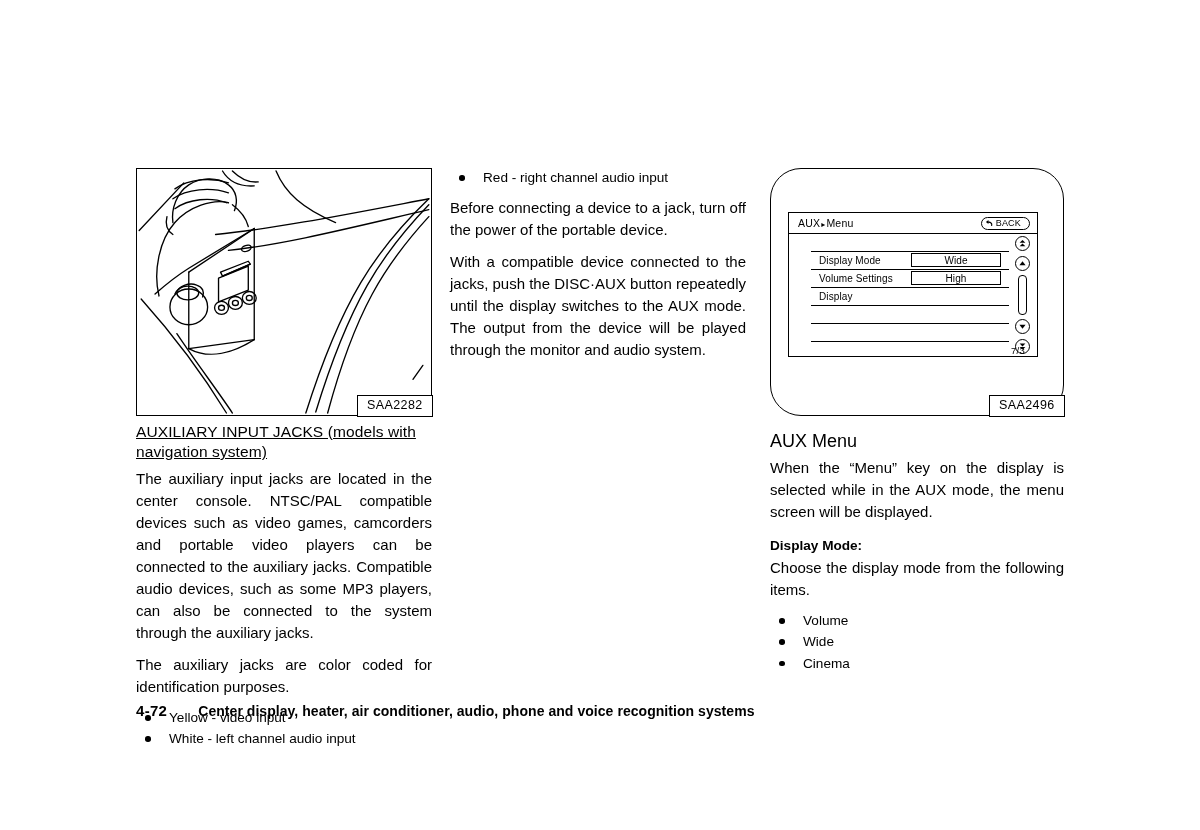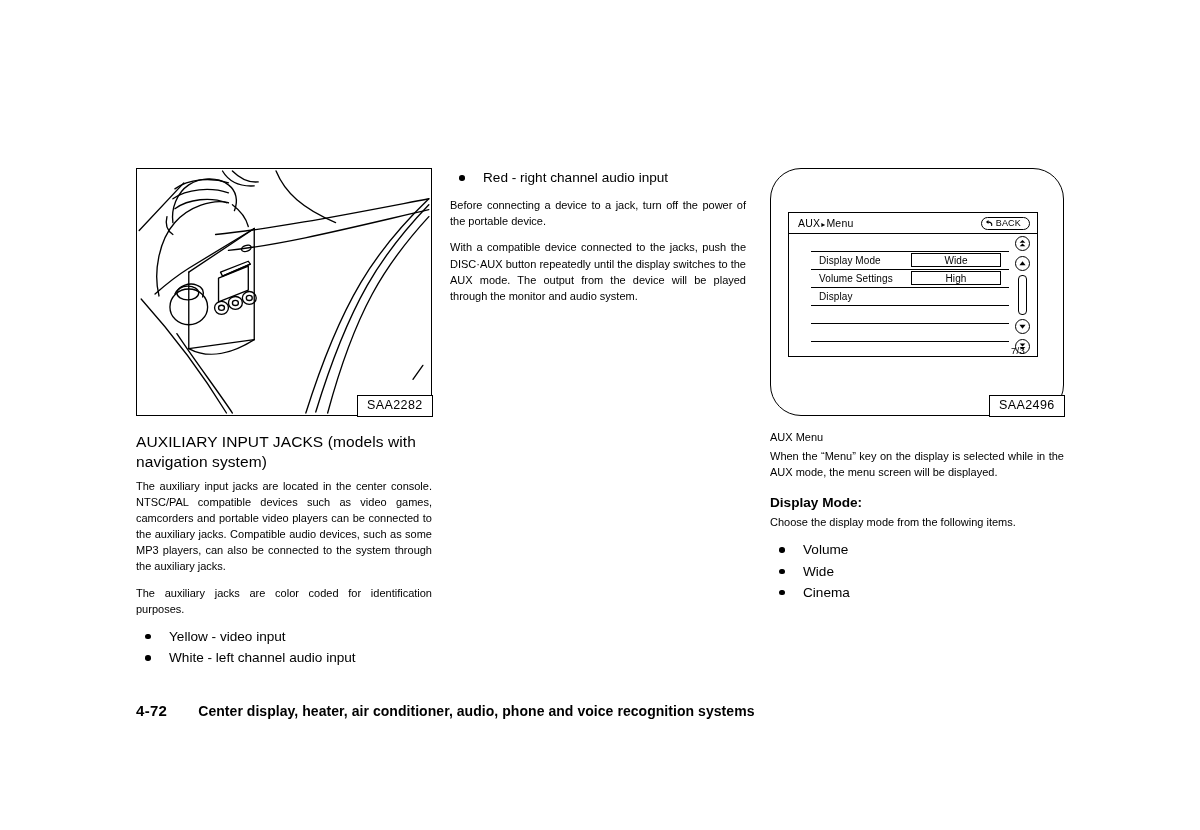--- a/index.html
+++ b/index.html
@@ -55,37 +55,38 @@
     font-family: "Liberation Sans", sans-serif;
   }
 
   .fig-art { position: absolute; left: 0; top: 0; width: 100%; height: 100%; }
 
   
   h2.section-title {
     font-size: 15.5px;
     font-weight: normal;
     line-height: 1.28;
-    margin: 16px 0 6px 0;
+    margin: 6px 0 6px 0;
     letter-spacing: .1px;
+    text-decoration: underline;
   }
   h3.sub-title {
     font-size: 13.6px;
     font-weight: bold;
     line-height: 1.3;
     margin: 13px 0 3px 0;
   }
   h3.head-plain {
-    font-size: 11px;
+    font-size: 18px;
     font-weight: normal;
     line-height: 1.3;
     margin: 14px 0 4px 0;
   }
   p.body {
-    font-size: 11px;
+    font-size: 15px;
     line-height: 1.47;
     margin: 0 0 10px 0;
     text-align: justify;
     text-justify: inter-word;
     hyphens: none;
   }
 
   ul.bullets {
     list-style: none;
     margin: 0 0 9px 0;

